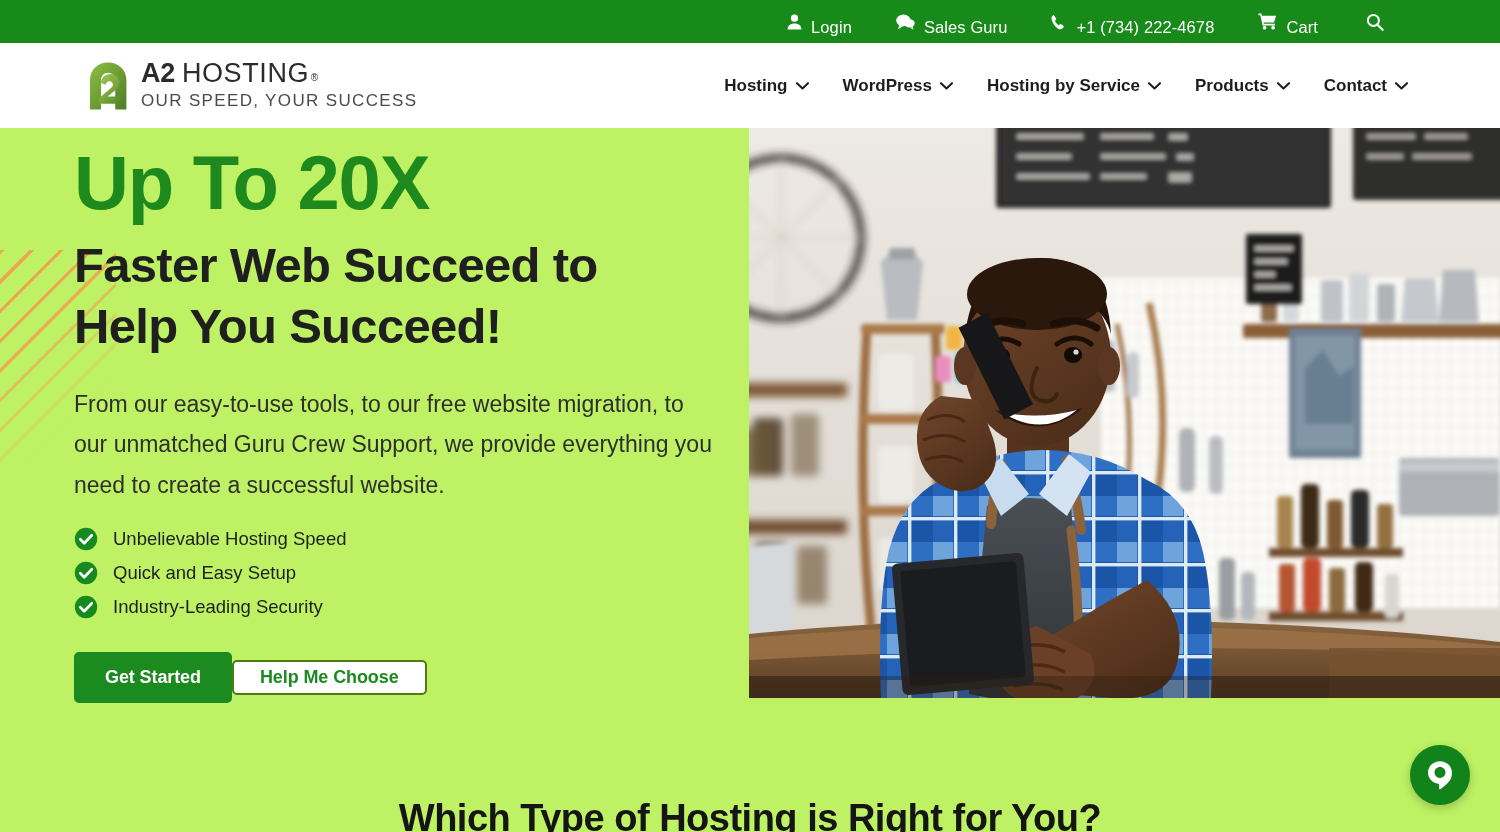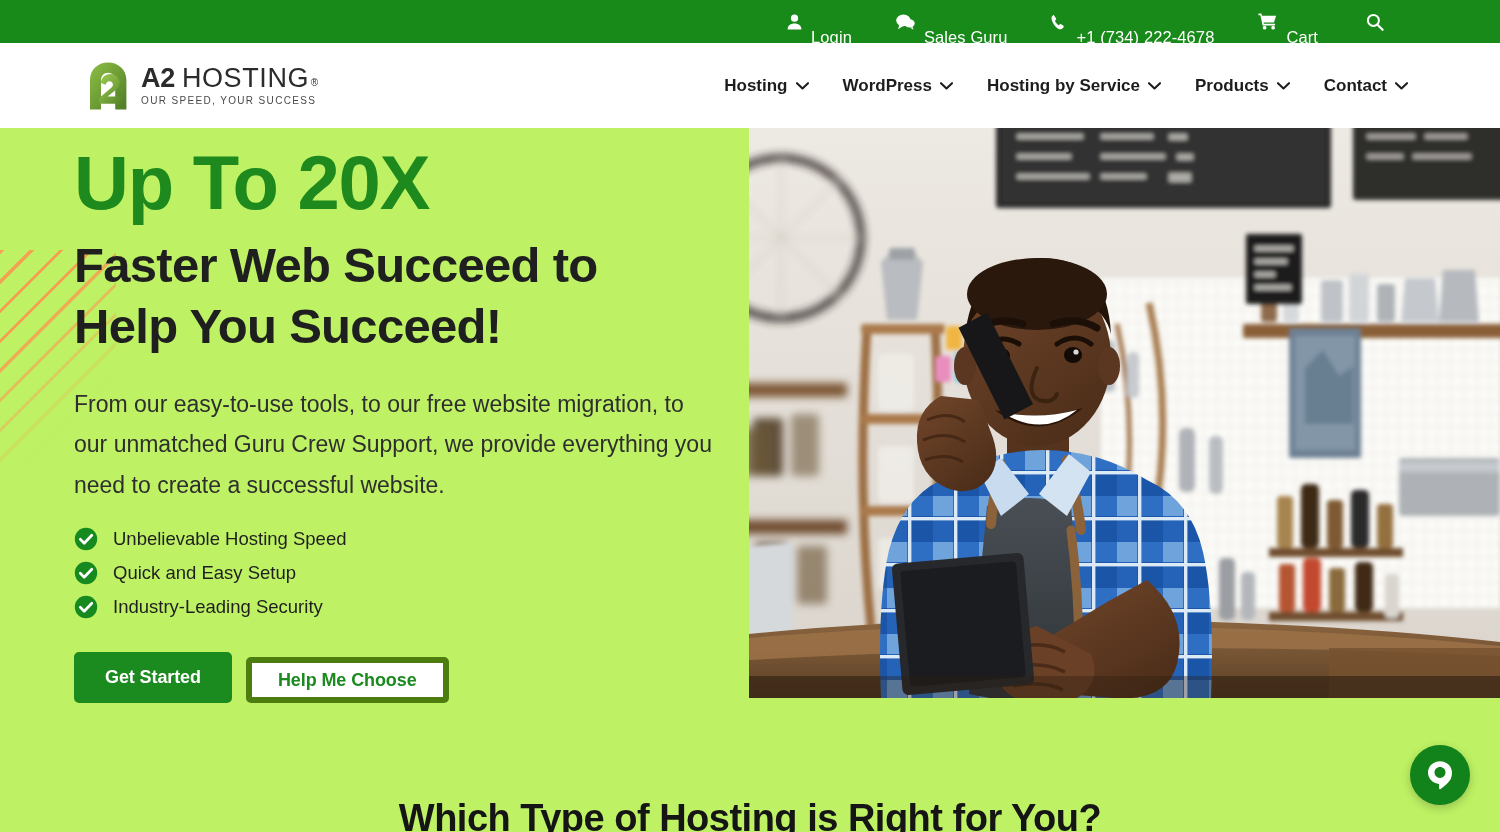--- a/index.html
+++ b/index.html
@@ -27,21 +27,21 @@
     align-items: center;
     gap: 9px;
     color: #ffffff;
     font-size: 16.5px;
     padding: 0 22px;
     height: 43px;
     cursor: pointer;
     white-space: nowrap;
     letter-spacing: 0.1px;
   }
-  .topbar-item .ti-label { line-height: 1; position: relative; top: 16px; }
+  .topbar-item .ti-label { line-height: 1; position: relative; top: 6px; }
   .topbar-icon { display: inline-flex; align-items: center; justify-content: center; }
   .topbar-icon svg { display: block; fill: #ffffff; }
   .topbar-item.search-only { padding: 0 18px 0 26px; }
 
   
   .header {
     height: 85px;
     background: #ffffff;
     display: flex;
     align-items: center;
@@ -64,21 +64,21 @@
     color: #2b2b2b;
     line-height: 1.02;
     white-space: nowrap;
     display: flex;
     align-items: baseline;
   }
   .logo-title .a2 { font-weight: 700; letter-spacing: -0.3px; }
   .logo-title .hosting { font-weight: 400; margin-left: 7px; letter-spacing: 0.6px; }
   .logo-title .reg { font-size: 10px; margin-left: 1.5px; position: relative; top: -1px; }
   .logo-tagline {
-    font-size: 10px;
+    font-size: 17px;
     color: #4a4a4a;
     letter-spacing: 1.35px;
     margin-top: 3px;
     white-space: nowrap;
   }
 
   .mainnav {
     display: flex;
     align-items: center;
     margin-left: auto;
@@ -166,21 +166,21 @@
     gap: 15px;
     margin-bottom: 10px;
   }
   .feature-ico { width: 24px; height: 24px; flex: 0 0 24px; display: block; }
   .feature-label {
     font-size: 18.5px;
     color: #1f1f1f;
     line-height: 1;
   }
 
-  .cta-row { display: flex; gap: 14px; align-items: flex-end; }
+  .cta-row { display: flex; align-items: center; }
   .btn {
     font-size: 18px;
     font-weight: 700;
     border-radius: 5px;
     cursor: pointer;
     display: inline-flex;
     align-items: center;
     justify-content: center;
     white-space: nowrap;
     letter-spacing: -0.1px;
@@ -188,22 +188,22 @@
   .btn-primary {
     background: #1B8A1F;
     color: #ffffff;
     border: 2px solid #1B8A1F;
     height: 51px;
     padding: 0 29px;
   }
   .btn-secondary {
     background: #ffffff;
     color: #1B8A1F;
-    border: 6px solid #4d7c0f;
-    height: 46px;
+    border: 2px solid #4d7c0f;
+    height: 35px;
     padding: 0 26px;
   }
 
   
   .hero-photo {
     position: absolute;
     left: 749px;
     top: 0px;
     width: 751px;
     height: 570px;

